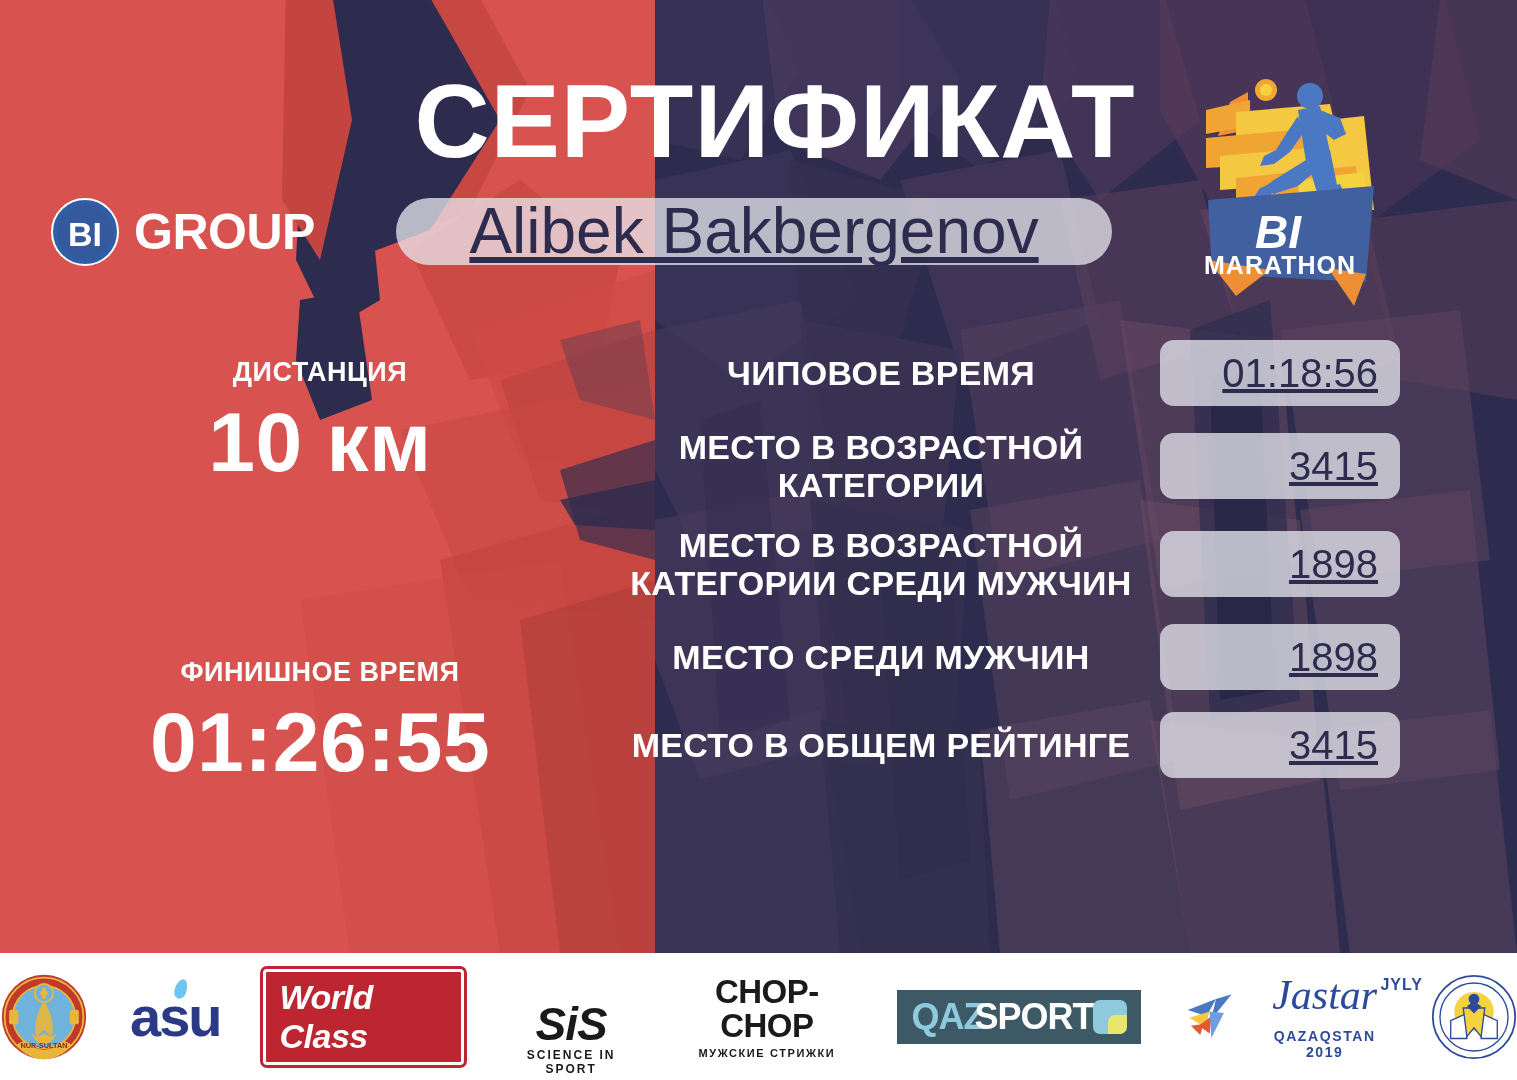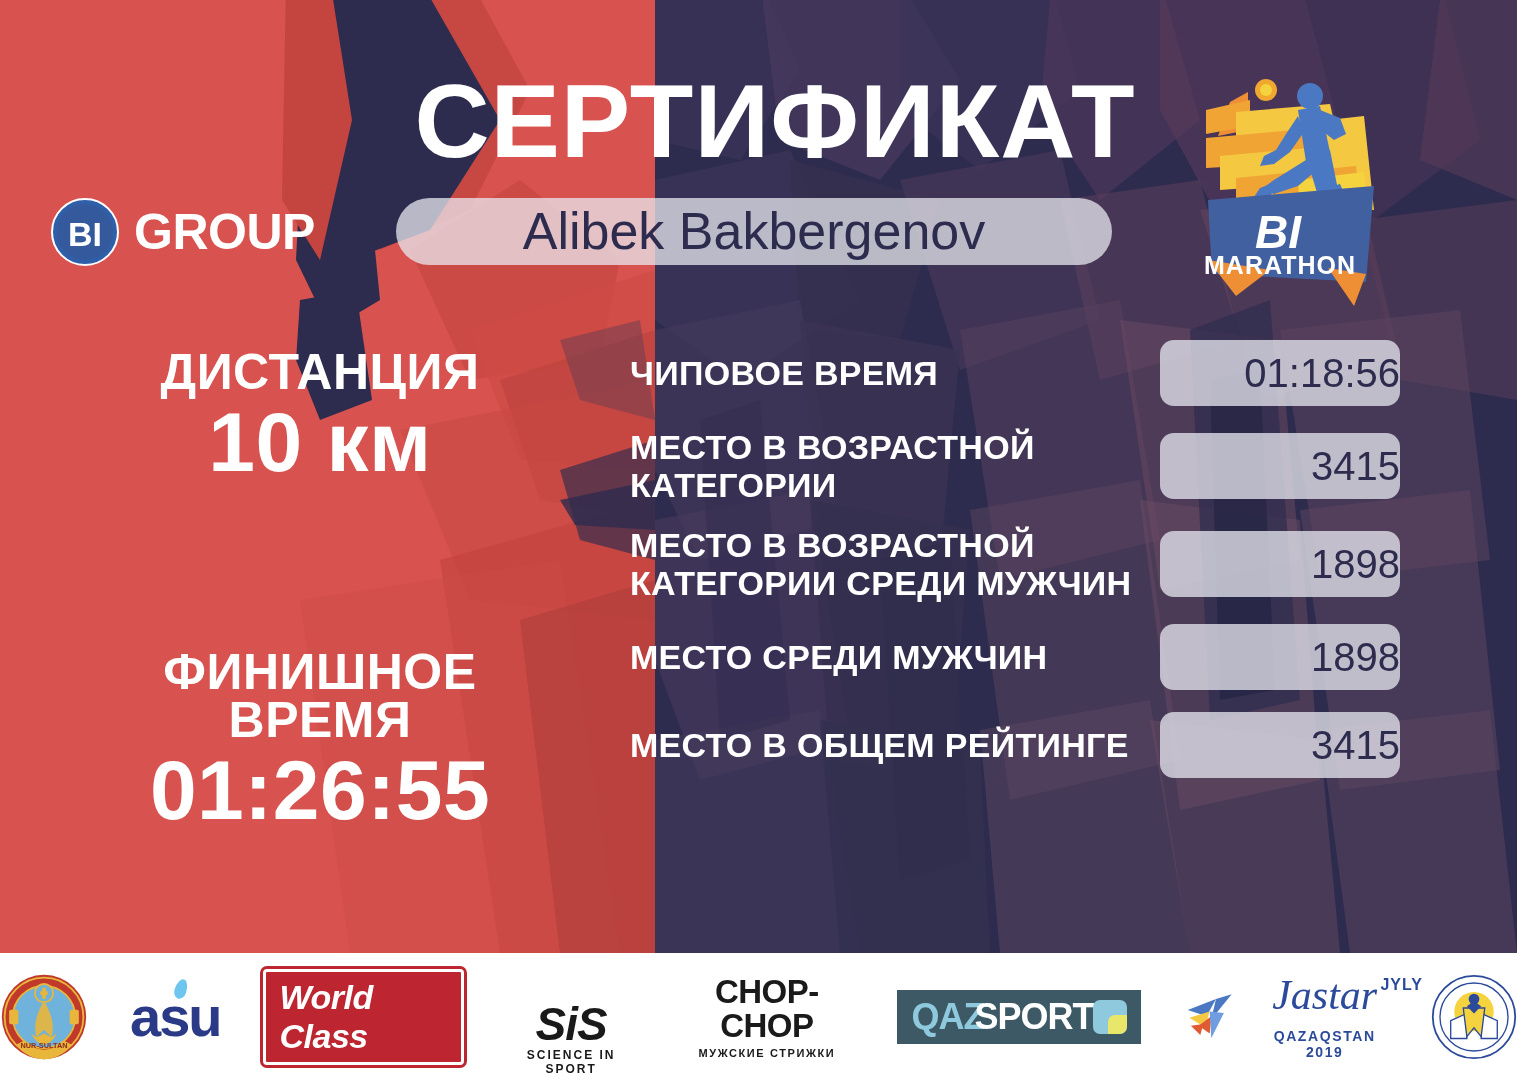--- a/index.html
+++ b/index.html
@@ -28,44 +28,44 @@
   .bigroup { position:absolute; left:50px; top:197px; height:70px; display:flex; align-items:center; gap:14px; }
   .bigroup-badge { width:70px; height:70px; position:relative; }
   .bigroup-text { color:#ffffff; font-size:50px; font-weight:bold; letter-spacing:-0.5px; line-height:70px; }
 
   
   .nameplate {
     position:absolute; left:396px; top:198px; width:716px; height:67px;
     border-radius:34px; background:rgba(233,233,240,0.74);
     display:flex; align-items:center; justify-content:center;
   }
-  .nameplate-text { color:#2e2c4e; font-size:52px; line-height:67px; white-space:nowrap; }
+  .nameplate-text { color:#2e2c4e; font-size:64px; line-height:67px; white-space:nowrap;text-decoration:underline; }
 
   
   .marathon-logo { position:absolute; left:1178px; top:60px; width:220px; height:250px; }
 
   
   .left-block { position:absolute; width:470px; text-align:center; color:#ffffff; }
-  .left-block .lbl { font-size:50px; font-weight:bold; line-height:48px; letter-spacing:0.5px; }
+  .left-block .lbl { font-size:27px; font-weight:bold; line-height:48px; letter-spacing:0.5px; }
   .left-block .val { font-size:84px; font-weight:bold; line-height:92px; letter-spacing:0.5px; }
   #distance-block { left:85px; top:348px; }
   #finish-block   { left:85px; top:648px; }
 
   
   .stats { position:absolute; left:630px; top:340px; width:770px; }
   .stat-row { position:relative; display:flex; align-items:center; justify-content:flex-end; margin-bottom:22px; }
   .stat-label {
-    flex:1; text-align:left; color:#ffffff; font-weight:bold;
+    flex:1; text-align:center; color:#ffffff; font-weight:bold;
     font-size:34px; line-height:38px; letter-spacing:0.3px; padding-right:28px;
   }
   .stat-value {
     width:240px; height:66px; flex:none; border-radius:14px;
     background:rgba(222,222,232,0.80);
     color:#2e2c4e; font-size:40px; line-height:66px;
-    text-align:right; 
+    text-align:right; padding-right:22px;text-decoration:underline;
   }
 
   
   .footer {
     position:absolute; left:0; top:953px; width:1517px; height:127px;
     background:#ffffff; display:flex; align-items:center; justify-content:center; gap:42px;
   }
   .sponsor { display:flex; align-items:center; justify-content:center; height:92px; }
 
   .sp-asu { color:#2b3a87; font-size:56px; font-weight:bold; letter-spacing:-2px; line-height:56px; position:relative; }

